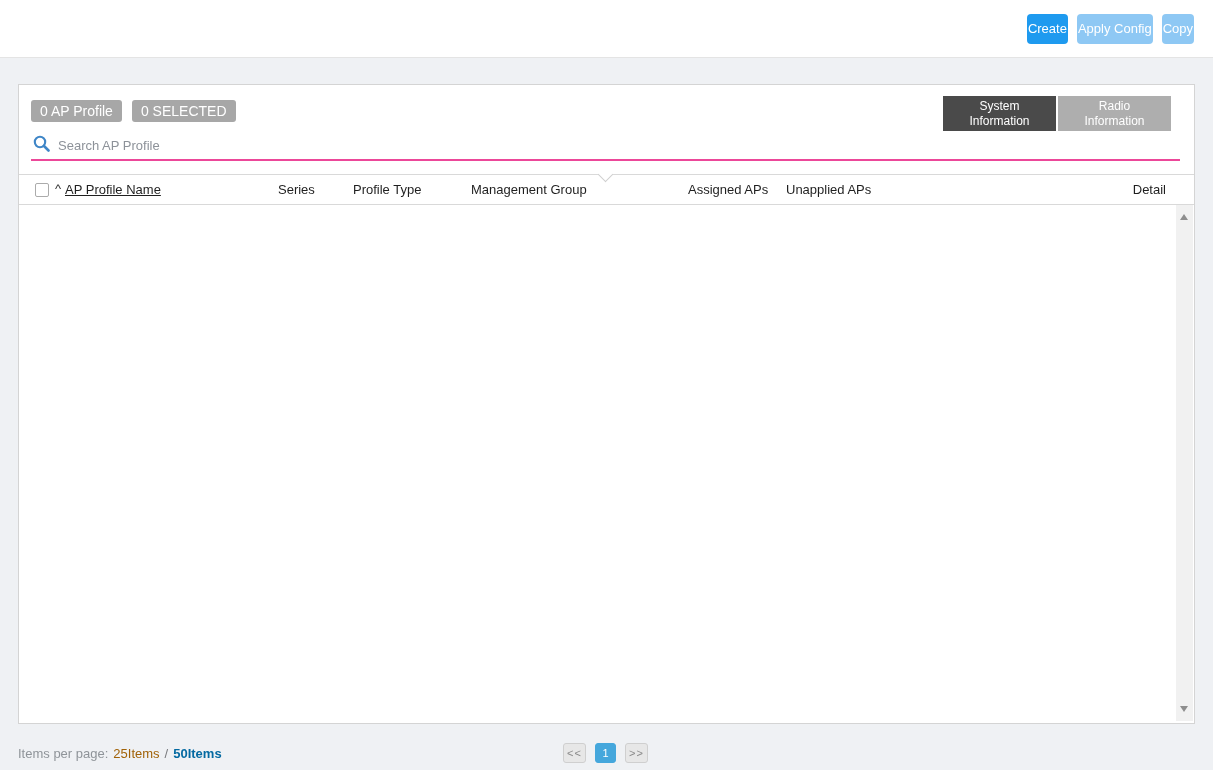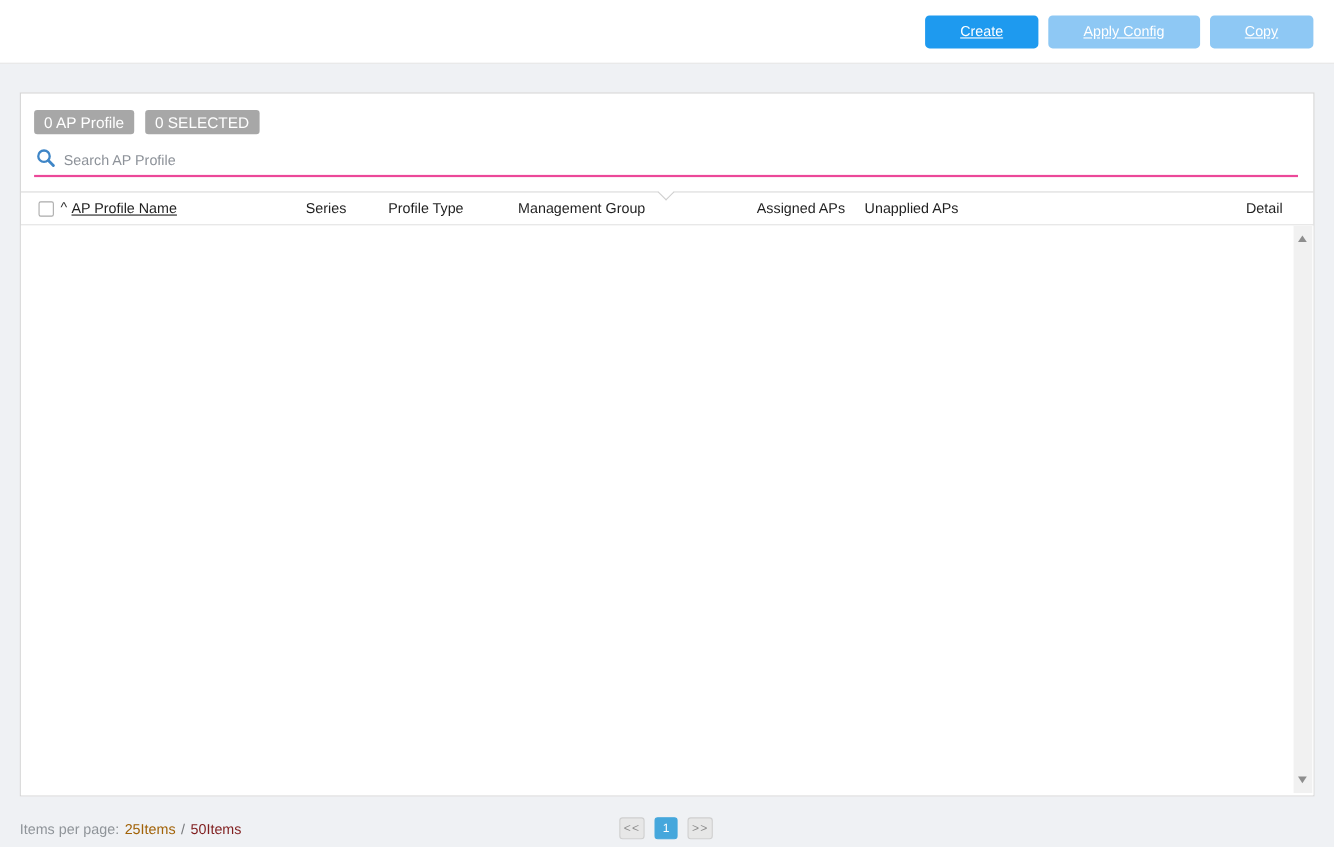--- a/index.html
+++ b/index.html
@@ -15,21 +15,21 @@
   
   .topbar {
     position: absolute; left: 0; top: 0; width: 1213px; height: 58px;
     background: #ffffff; border-bottom: 1px solid #e4e4e4;
     display: flex; align-items: center; justify-content: flex-end;
     padding-right: 19px; gap: 9px;
   }
   .btn {
     height: 30px; border: none; border-radius: 4px;
     color: #ffffff; font-size: 13px; font-family: "Liberation Sans", sans-serif;
-    padding: 0 32px; cursor: pointer; display: flex; align-items: center; justify-content: center; text-decoration: underline;
+    padding: 0 1px; cursor: pointer; display: flex; align-items: center; justify-content: center;
   }
   .btn-primary { background: #1e9aef; }
   .btn-disabled { background: #8ec8f4; }
 
   
   .panel {
     position: absolute; left: 18px; top: 84px; width: 1177px; height: 640px;
     background: #ffffff; border: 1px solid #d4d4d4;
   }
   .badges { position: absolute; left: 12px; top: 15px; display: flex; gap: 10px; }
@@ -101,21 +101,21 @@
     border-top: 6px solid #8e8e8e;
   }
 
   
   .footer-left {
     position: absolute; left: 18px; top: 746px; font-size: 13px; color: #8f9499;
     display: flex; align-items: center; gap: 5px; white-space: nowrap;
   }
   .link-25 { color: #a16207; cursor: pointer; text-align: center; }
   .sep { color: #77797c; }
-  .opt-50 { color: #7f1d1d; font-weight: normal; }
+  .opt-50 { color: #0369a1; font-weight: bold; }
 
   .pagination {
     position: absolute; left: 563px; top: 743px; display: flex; gap: 9px; align-items: center;
   }
   .page-btn {
     height: 20px; min-width: 23px; border-radius: 3px; font-size: 11px;
     display: flex; align-items: center; justify-content: center; cursor: pointer;
     font-family: "Liberation Sans", sans-serif; letter-spacing: 1px;
   }
   .page-nav { background: #e7e7e7; border: 1px solid #cfcfcf; color: #8a8a8a; }
@@ -130,20 +130,24 @@
   <button class="btn btn-disabled">Copy</button>
 </div>
 
 <div class="panel">
 
   <div class="badges">
     <span class="badge">0 AP Profile</span>
     <span class="badge">0 SELECTED</span>
   </div>
 
+  <div class="info-tabs">
+    <button class="info-tab dark">System Information</button>
+    <button class="info-tab light">Radio Information</button>
+  </div>
 
   <div class="search-row">
     <svg width="17" height="17" viewBox="0 0 17 17">
       <circle cx="7" cy="7" r="5.2" fill="none" stroke="#3f86c7" stroke-width="2.1"></circle>
       <line x1="11" y1="11" x2="15.5" y2="15.5" stroke="#3f86c7" stroke-width="2.6" stroke-linecap="round"></line>
     </svg>
     <input class="search-input" type="text" placeholder="Search AP Profile" style="">
   </div>
 
   <div class="thead">

